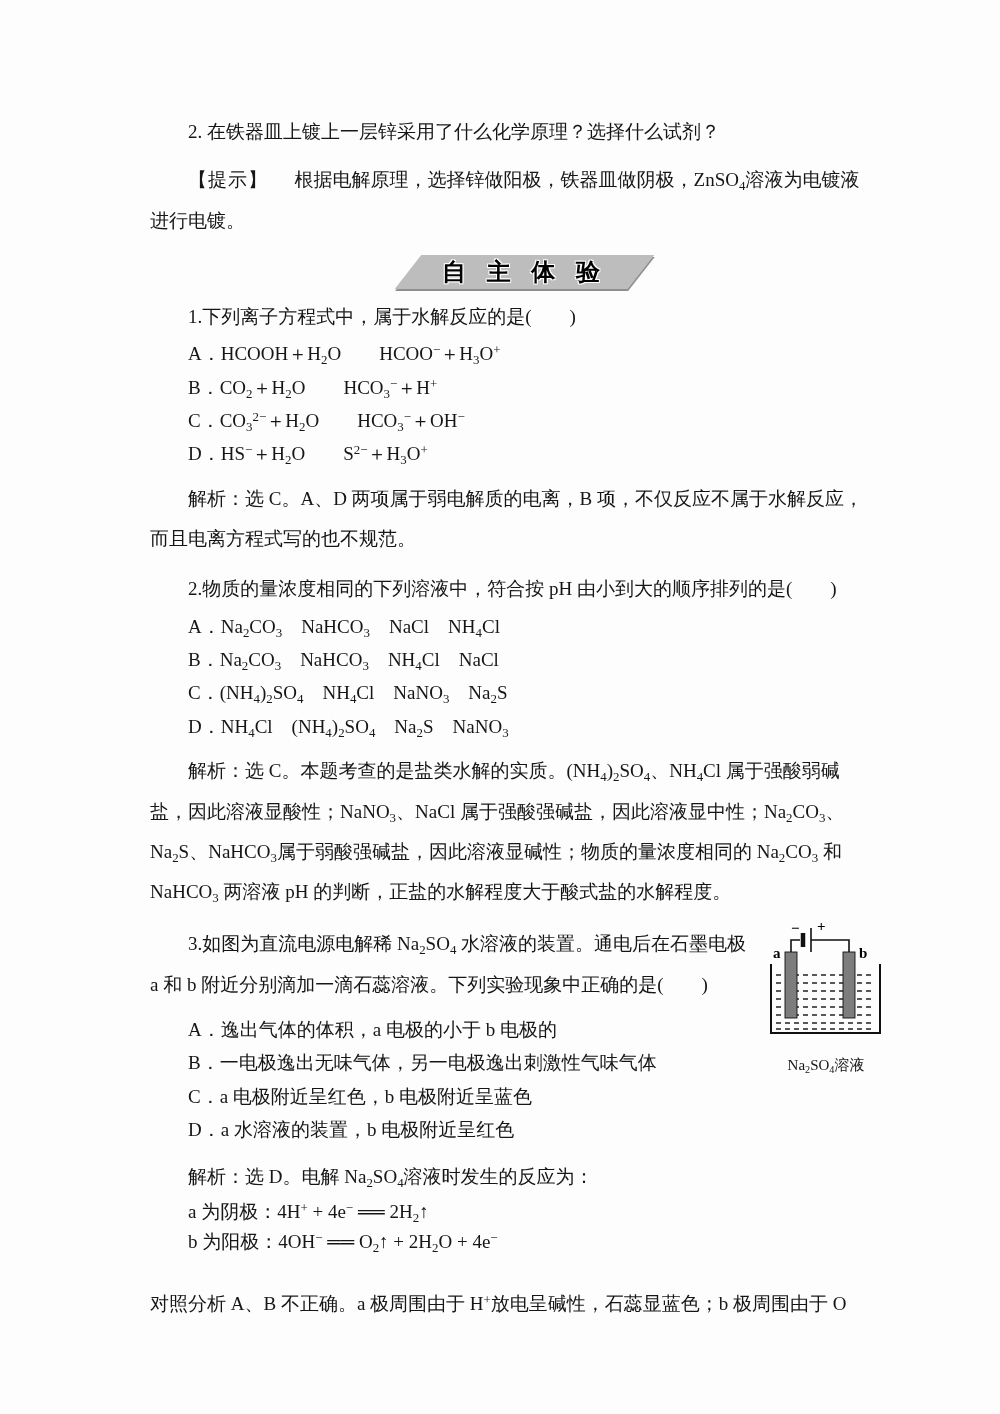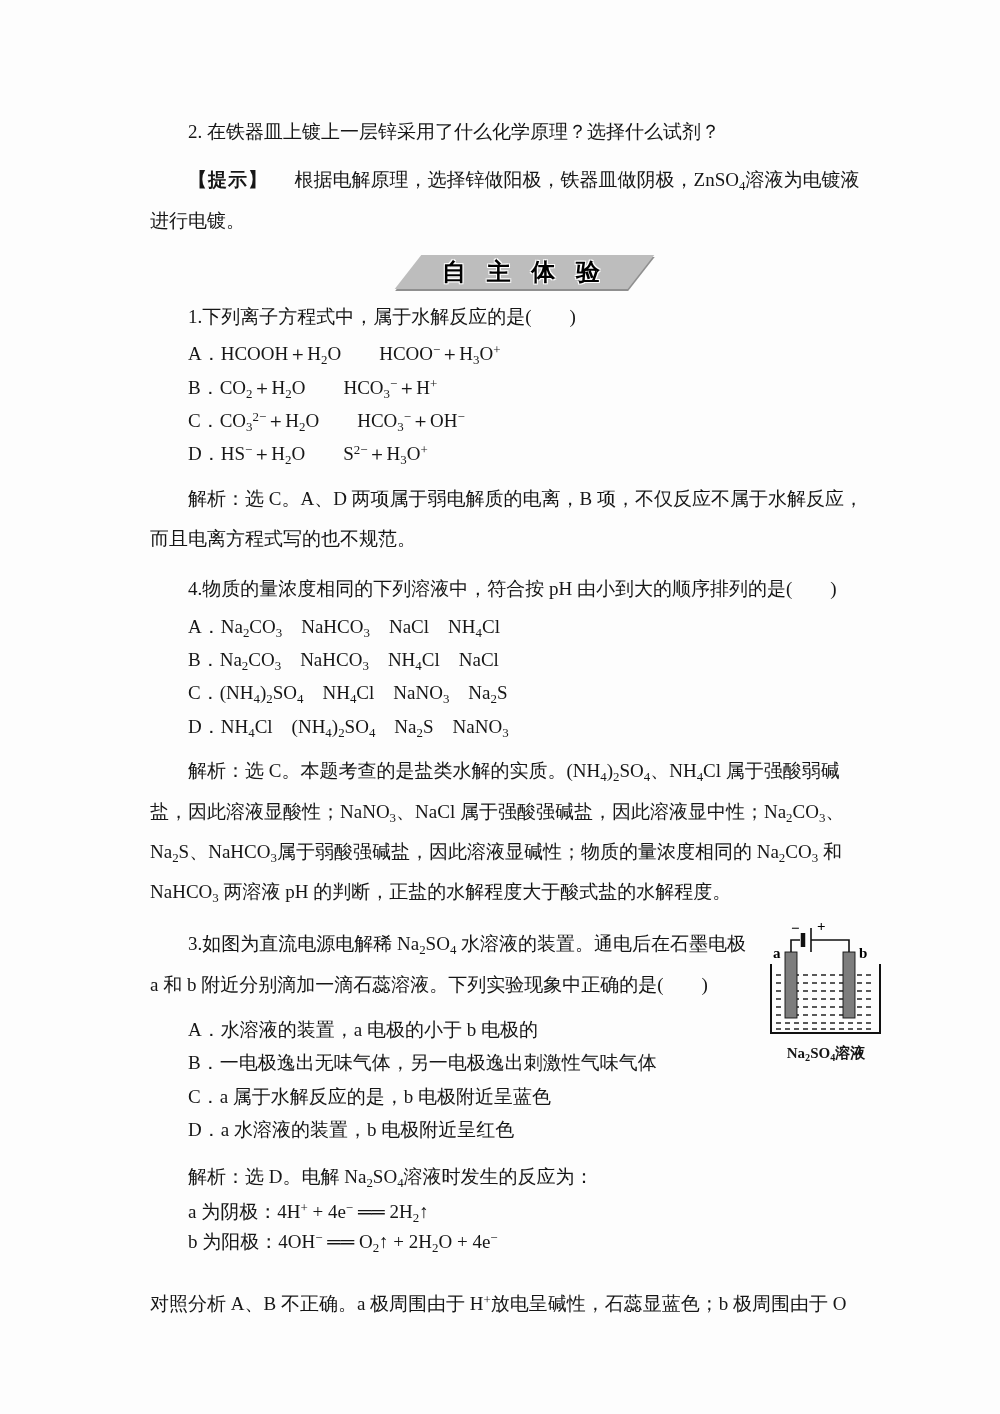--- a/index.html
+++ b/index.html
@@ -13,21 +13,21 @@
     font-size:19px; box-sizing:border-box;
     padding:112px 130px 40px 150px; overflow:hidden;
   }
   p{margin:0;}
   .para{line-height:2.12; text-indent:2em;}
   .opt{line-height:1.76; padding-left:2em; text-indent:0; white-space:pre-wrap;}
   .noindent{text-indent:0;}
   sub,sup{font-size:68%; line-height:0;}
   sub{vertical-align:-0.28em;}
   sup{vertical-align:0.5em;}
-  .hint-label{font-weight:bold; letter-spacing:1px;}
+  .hint-label{font-weight:normal; letter-spacing:1px;}
   .hint-gap{display:inline-block; width:1.4em;}
   .mt8{margin-top:8px;} .mt10{margin-top:10px;} .mt12{margin-top:12px;}
 
   
   .banner-wrap{ text-align:center; margin:14px 0 8px 30px; }
   .banner{
     display:inline-block; background:var(--banner_bg);
     transform:skewX(-38deg); padding:1px 34px;
     box-shadow:2px 2px 0 #8f8f8f;
   }
@@ -38,21 +38,21 @@
     text-shadow:-1px -1px 0 #fff,1px -1px 0 #fff,-1px 1px 0 #fff,1px 1px 0 #fff;
     white-space:nowrap;
   }
 
   
   .q3-block{overflow:visible;}
   .figure{
     float:right; width:120px; margin:-4px -16px 4px 10px; text-align:center;
   }
   .fig-caption{
-    font-weight:bold; font-size:15px; margin-top:1px;
+    font-weight:normal; font-size:15px; margin-top:13px;
     font-family:"Liberation Serif","DejaVu Sans",serif; white-space:nowrap;
   }
   .eq{line-height:1.6; padding-left:2em; white-space:pre-wrap;font-family:Liberation Serif, serif;}
   .conclusion{margin-top:26px; line-height:2.12;}
   svg text{font-family:"Liberation Serif","DejaVu Serif",serif;}
 </style>
 </head>
 <body>
 
 <div class="page">
@@ -70,21 +70,21 @@
   <div>
     <p class="para">1.下列离子方程式中，属于水解反应的是(　　)</p>
     <p class="opt">A．HCOOH＋H<sub>2</sub>O　　HCOO<sup>−</sup>＋H<sub>3</sub>O<sup>+</sup></p>
     <p class="opt">B．CO<sub>2</sub>＋H<sub>2</sub>O　　HCO<sub>3</sub><sup>−</sup>＋H<sup>+</sup></p>
     <p class="opt">C．CO<sub>3</sub><sup>2−</sup>＋H<sub>2</sub>O　　HCO<sub>3</sub><sup>−</sup>＋OH<sup>−</sup></p>
     <p class="opt">D．HS<sup>−</sup>＋H<sub>2</sub>O　　S<sup>2−</sup>＋H<sub>3</sub>O<sup>+</sup></p>
     <p class="para mt8">解析：选 C。A、D 两项属于弱电解质的电离，B 项，不仅反应不属于水解反应，而且电离方程式写的也不规范。</p>
   </div>
 
   <div>
-    <p class="para mt10">4.物质的量浓度相同的下列溶液中，符合按 pH 由小到大的顺序排列的是(　　)</p>
+    <p class="para mt10">2.物质的量浓度相同的下列溶液中，符合按 pH 由小到大的顺序排列的是(　　)</p>
     <p class="opt">A．Na<sub>2</sub>CO<sub>3</sub>　NaHCO<sub>3</sub>　NaCl　NH<sub>4</sub>Cl</p>
     <p class="opt">B．Na<sub>2</sub>CO<sub>3</sub>　NaHCO<sub>3</sub>　NH<sub>4</sub>Cl　NaCl</p>
     <p class="opt">C．(NH<sub>4</sub>)<sub>2</sub>SO<sub>4</sub>　NH<sub>4</sub>Cl　NaNO<sub>3</sub>　Na<sub>2</sub>S</p>
     <p class="opt">D．NH<sub>4</sub>Cl　(NH<sub>4</sub>)<sub>2</sub>SO<sub>4</sub>　Na<sub>2</sub>S　NaNO<sub>3</sub></p>
     <p class="para mt8">解析：选 C。本题考查的是盐类水解的实质。(NH<sub>4</sub>)<sub>2</sub>SO<sub>4</sub>、NH<sub>4</sub>Cl 属于强酸弱碱盐，因此溶液显酸性；NaNO<sub>3</sub>、NaCl 属于强酸强碱盐，因此溶液显中性；Na<sub>2</sub>CO<sub>3</sub>、Na<sub>2</sub>S、NaHCO<sub>3</sub>属于弱酸强碱盐，因此溶液显碱性；物质的量浓度相同的 Na<sub>2</sub>CO<sub>3</sub> 和 NaHCO<sub>3</sub> 两溶液 pH 的判断，正盐的水解程度大于酸式盐的水解程度。</p>
   </div>
 
   <div class="q3-block mt12">
 
     <div class="figure">
@@ -116,23 +116,23 @@
           <line x1="9" y1="109" x2="108" y2="109"></line>
         </g>
 
         <rect x="18" y="32" width="12" height="66" fill="var(--electrode)" stroke="#111" stroke-width="0.9"></rect>
         <rect x="76" y="32" width="12" height="66" fill="var(--electrode)" stroke="#111" stroke-width="0.9"></rect>
       </svg>
       <div class="fig-caption">Na<sub>2</sub>SO<sub>4</sub>溶液</div>
     </div>
 
     <p class="para">3.如图为直流电源电解稀 Na<sub>2</sub>SO<sub>4</sub> 水溶液的装置。通电后在石墨电极 a 和 b 附近分别滴加一滴石蕊溶液。下列实验现象中正确的是(　　)</p>
-    <p class="opt mt8">A．水溶液的装置，a 电极的小于 b 电极的</p>
+    <p class="opt mt8">A．逸出气体的体积，a 电极的小于 b 电极的</p>
     <p class="opt">B．一电极逸出无味气体，另一电极逸出刺激性气味气体</p>
-    <p class="opt">C．a 属于水解反应的是，b 电极附近呈蓝色</p>
+    <p class="opt">C．a 电极附近呈红色，b 电极附近呈蓝色</p>
     <p class="opt">D．a 水溶液的装置，b 电极附近呈红色</p>
 
     <p class="para mt10">解析：选 D。电解 Na<sub>2</sub>SO<sub>4</sub>溶液时发生的反应为：</p>
     <p class="eq">a 为阴极：4H<sup>+</sup> + 4e<sup>−</sup> ══ 2H<sub>2</sub>↑</p>
     <p class="eq">b 为阳极：4OH<sup>−</sup> ══ O<sub>2</sub>↑ + 2H<sub>2</sub>O + 4e<sup>−</sup></p>
     <p class="para noindent conclusion">对照分析 A、B 不正确。a 极周围由于 H<sup>+</sup>放电呈碱性，石蕊显蓝色；b 极周围由于 O</p>
   </div>
 
 </div>
 

